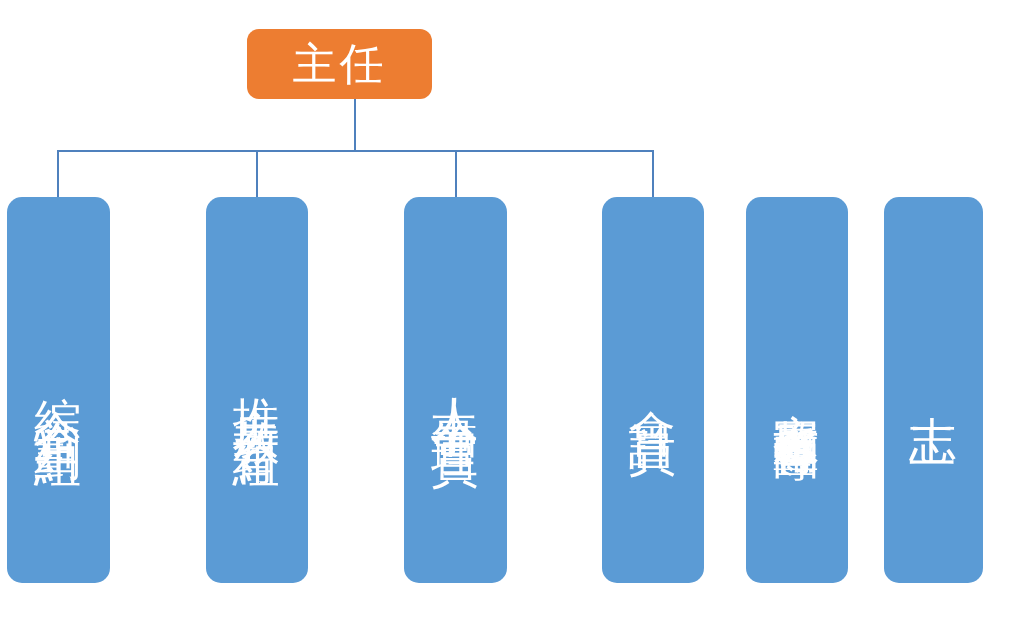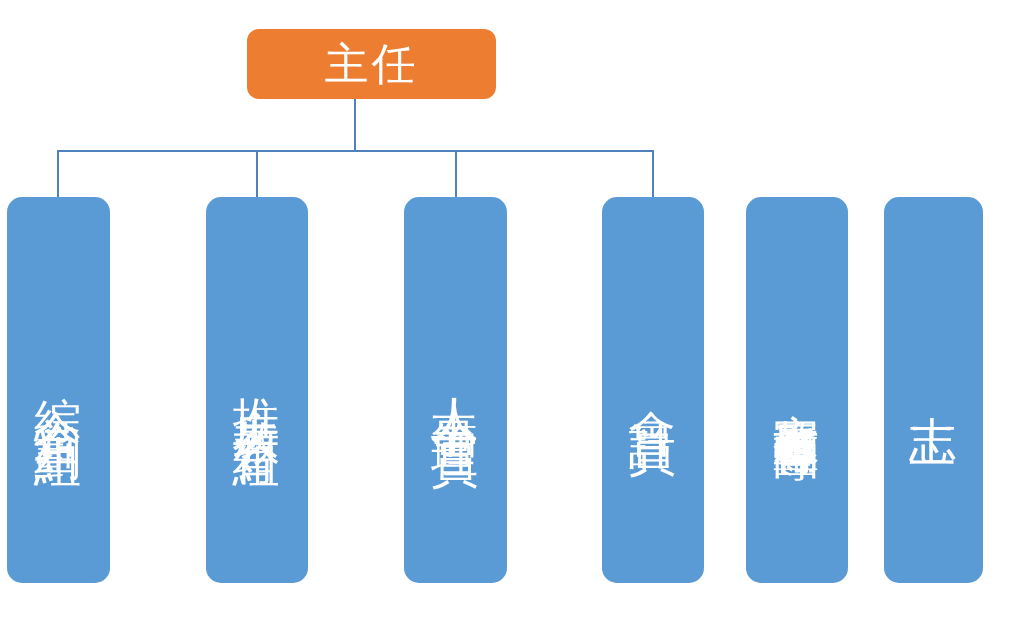--- a/index.html
+++ b/index.html
@@ -23,21 +23,21 @@
   .node {
     position: absolute;
     display: flex;
     align-items: center;
     justify-content: center;
     box-sizing: border-box;
   }
   .root-node {
     left: 247px;
     top: 29px;
-    width: 249px;
+    width: 185px;
     height: 70px;
     background: #ED7D31;
     border-radius: 12px;
   }
   .root-label {
     color: #ffffff;
     font-size: 44px;
     letter-spacing: 3px;
     line-height: 1;
     white-space: nowrap;

